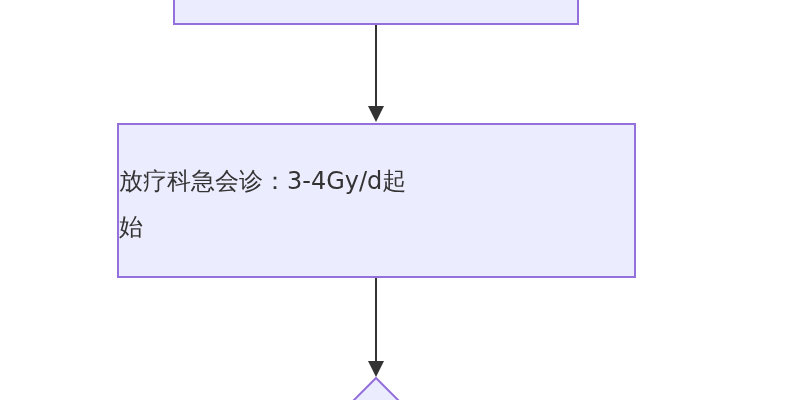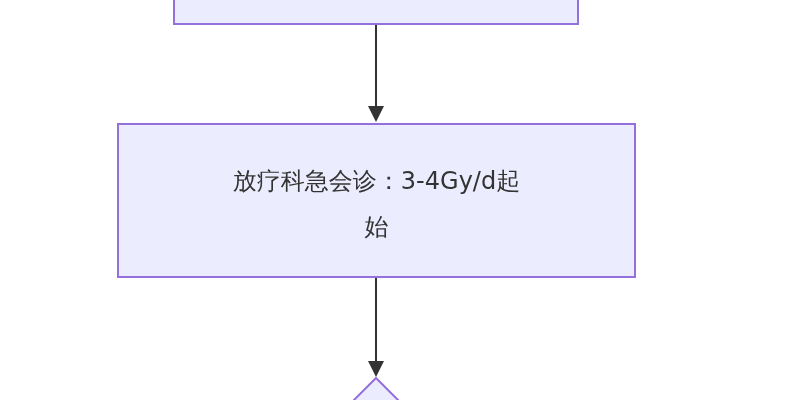--- a/index.html
+++ b/index.html
@@ -1,19 +1,19 @@
 <!DOCTYPE html>
 <html><head>
 <meta charset="utf-8">
 <style>
   html, body { margin:0; padding:0; background:#ffffff; }
   body { width:800px; height:400px; position:relative; overflow:hidden;
          font-family: "DejaVu Sans", "Liberation Sans", sans-serif; }
   .node { position:absolute; background:#ECECFF; border:2px solid #9370DB; box-sizing:border-box; }
-  .label { position:absolute; left:0; right:0; text-align:center; color:#333333; font-size:24px; line-height:36px; }
+  .label { position:absolute; left:0; right:0; text-align:left; color:#333333; font-size:24px; line-height:36px; }
   svg { position:absolute; left:0; top:0; }
 </style>
 </head>
 <body>
 
 <div class="node" style="left:173px; top:-20px; width:406px; height:45px;"></div>
 
 <div class="node" style="left:117px; top:123px; width:519px; height:155px;">
   <div class="label" style="top:38px;">放疗科急会诊：3-4Gy/d起</div>
   <div class="label" style="top:84px;">始</div>

